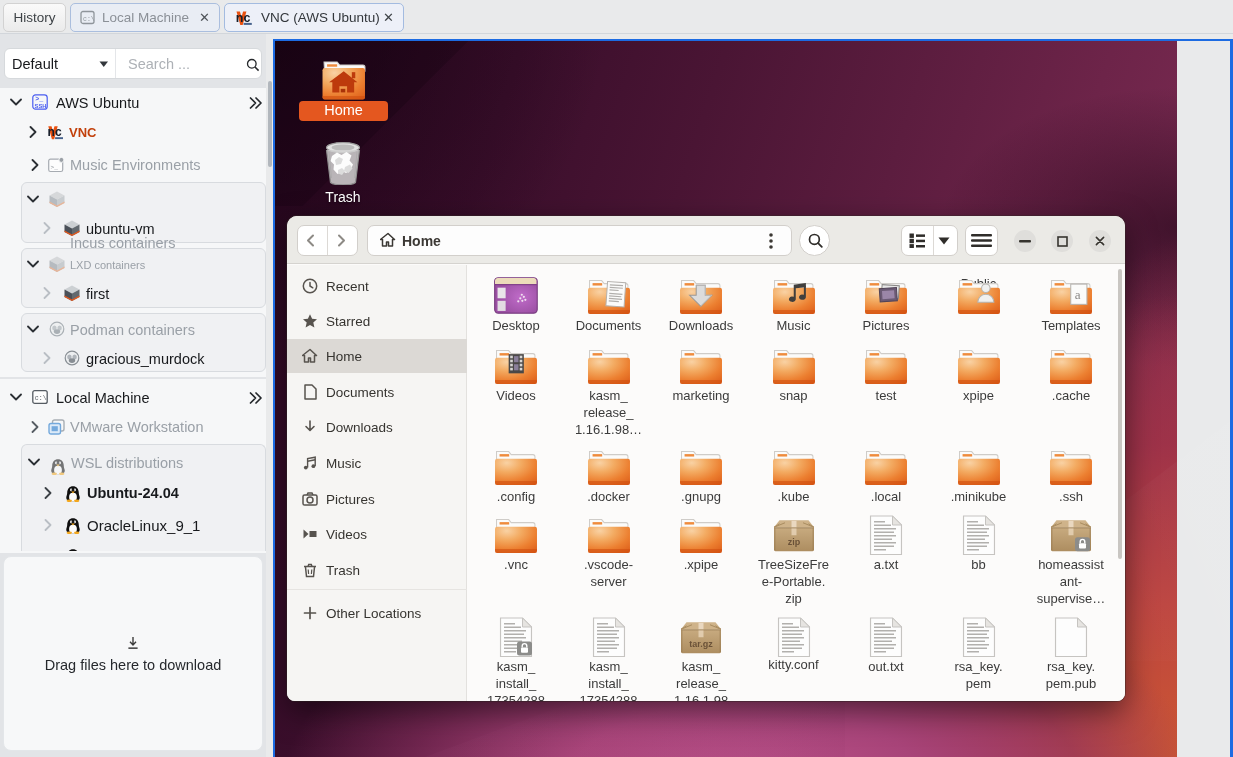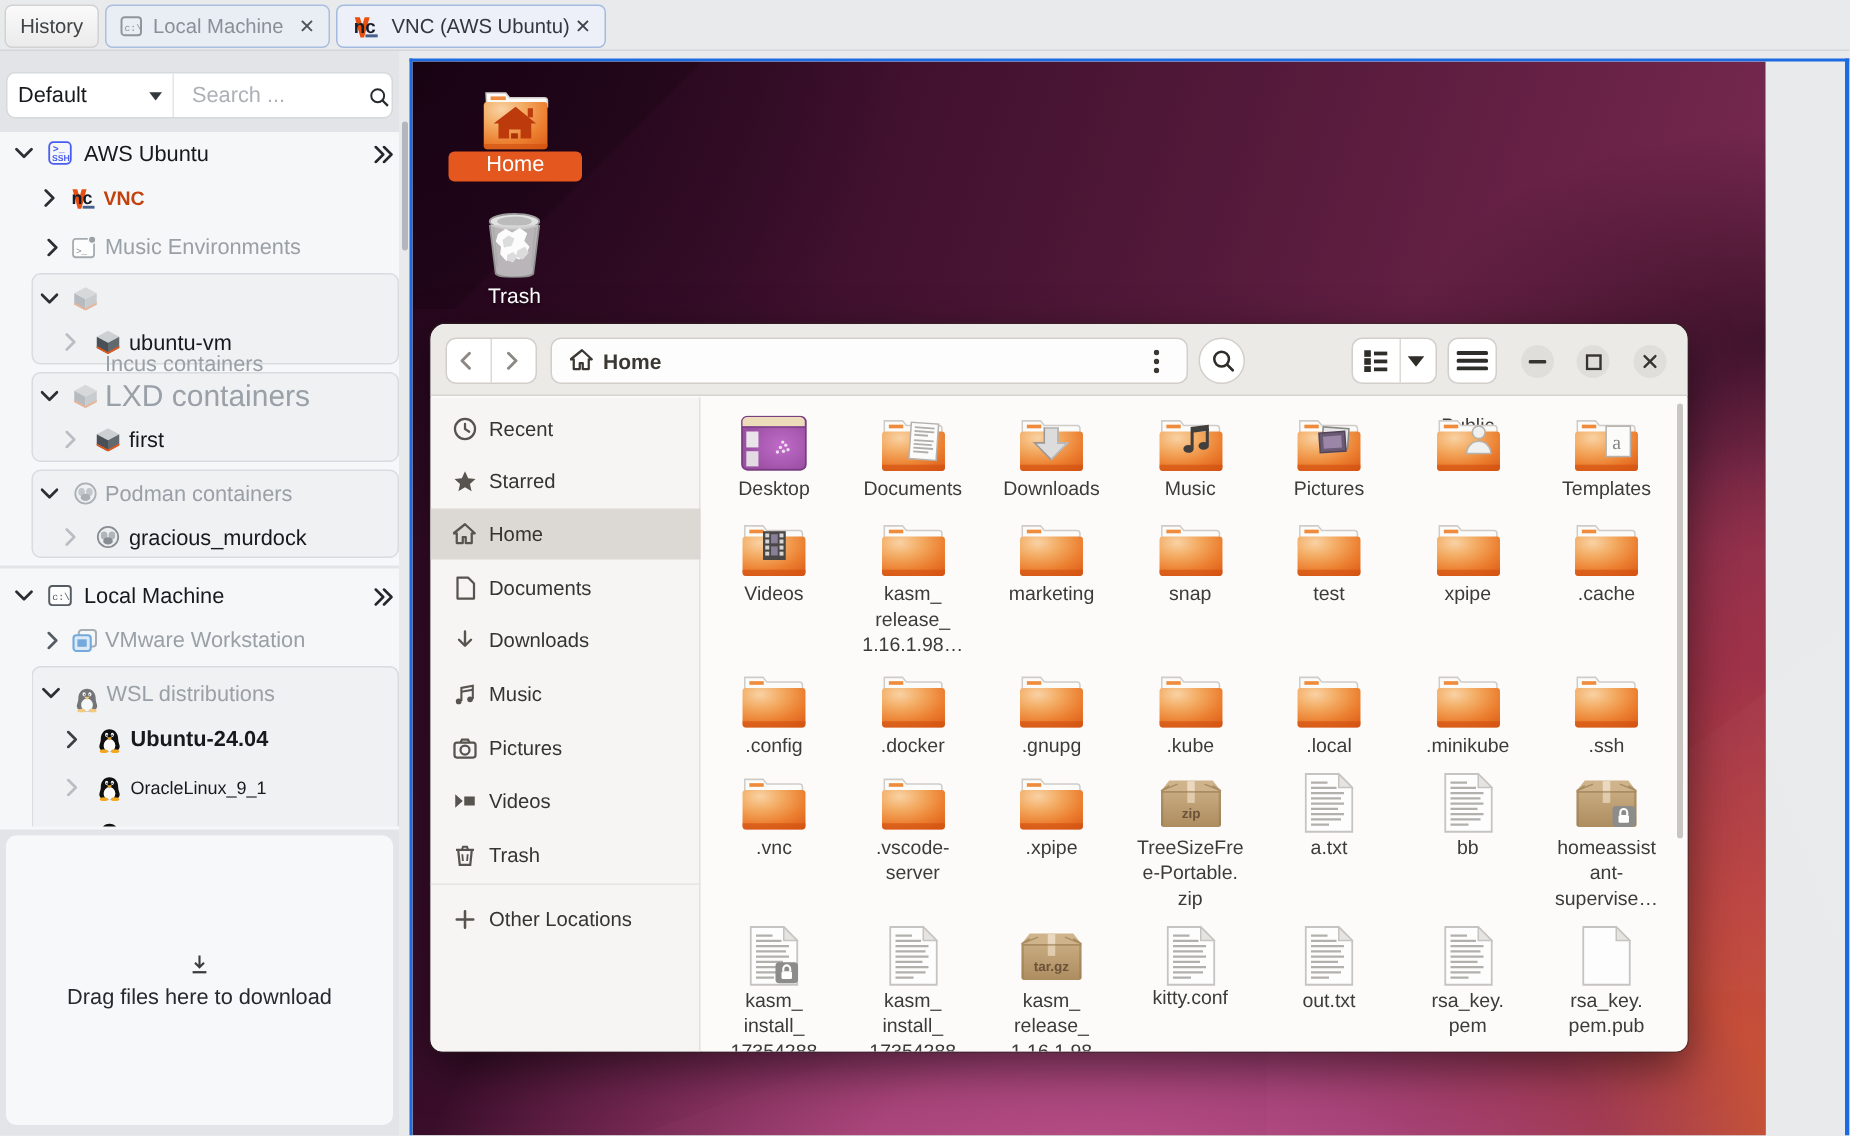--- a/index.html
+++ b/index.html
@@ -184,21 +184,21 @@
       <use href="#cube"></use>
     </svg>
     <div class="txt" style="left:86px;top:229px;font-size:14.5px;color:#17191c;font-weight:normal;">ubuntu-vm</div>
     <div class="gbox" style="left:21px;top:248px;width:245px;height:60px"></div>
     <svg class="abs" style="left:27px;top:260px;" width="12" height="8" viewBox="0 0 12 8">
       <path d="M1,1.5 L6,6.5 L11,1.5" fill="none" stroke="#2b2f34" stroke-width="1.8" stroke-linecap="round" stroke-linejoin="round"></path>
     </svg>
     <svg class="abs" style="left:49px;top:256px;" width="16" height="16" viewBox="0 0 16 16">
       <use href="#cubeh"></use>
     </svg>
-    <div class="txt" style="left:70px;top:265px;font-size:20px;color:#9aa0a7;font-weight:normal;">LXD containers</div>
+    <div class="txt" style="left:70px;top:265px;font-size:11px;color:#9aa0a7;font-weight:normal;">LXD containers</div>
     <svg class="abs" style="left:43px;top:287px;" width="8" height="12" viewBox="0 0 8 12">
       <path d="M1.5,1 L6.5,6 L1.5,11" fill="none" stroke="#b9bec4" stroke-width="1.8" stroke-linecap="round" stroke-linejoin="round"></path>
     </svg>
     <svg class="abs" style="left:64px;top:285px;" width="16" height="16" viewBox="0 0 16 16">
       <use href="#cube"></use>
     </svg>
     <div class="txt" style="left:86px;top:294px;font-size:14.5px;color:#17191c;font-weight:normal;">first</div>
     <div class="gbox" style="left:21px;top:313px;width:245px;height:59px"></div>
     <svg class="abs" style="left:27px;top:325px;" width="12" height="8" viewBox="0 0 12 8">
       <path d="M1,1.5 L6,6.5 L11,1.5" fill="none" stroke="#2b2f34" stroke-width="1.8" stroke-linecap="round" stroke-linejoin="round"></path>
@@ -256,21 +256,21 @@
       <svg class="abs" style="left:43px;top:40px;" width="16" height="17" viewBox="0 0 16 17">
         <use href="#tux"></use>
       </svg>
       <div class="txt" style="left:65px;top:48px;font-size:14.5px;color:#17191c;font-weight:bold;">Ubuntu-24.04</div>
       <svg class="abs" style="left:22px;top:74px;" width="8" height="12" viewBox="0 0 8 12">
         <path d="M1.5,1 L6.5,6 L1.5,11" fill="none" stroke="#b9bec4" stroke-width="1.8" stroke-linecap="round" stroke-linejoin="round"></path>
       </svg>
       <svg class="abs" style="left:43px;top:72px;" width="16" height="17" viewBox="0 0 16 17">
         <use href="#tux"></use>
       </svg>
-      <div class="txt" style="left:65px;top:80px;font-size:12px;color:#17191c;font-weight:normal;">OracleLinux_9_1</div>
+      <div class="txt" style="left:65px;top:80px;font-size:15px;color:#17191c;font-weight:normal;">OracleLinux_9_1</div>
       <svg class="abs" style="left:43px;top:103px;" width="16" height="17" viewBox="0 0 16 17">
         <use href="#tux"></use>
       </svg>
     </div>
     <div class="abs" style="left:3px;top:556px;width:260px;height:195px;background:#f7f8f9;border:1px solid #e3e6e9;border-radius:8px"></div>
     <svg class="abs" style="left:126px;top:636px;" width="14" height="14" viewBox="0 0 14 14">
       <path d="M7,1 v7.2 M4,5.8 L7,8.9 L10,5.8" fill="none" stroke="#3c3c3c" stroke-width="1.4"></path>
       <rect x="2.4" y="11.4" width="9.2" height="1.5" fill="#3c3c3c"></rect>
     </svg>
     <div class="txt" style="left:133px;top:665px;font-size:14.5px;color:#26292d;font-weight:normal;transform:translate(-50%,-50%)">Drag files here to download</div>

